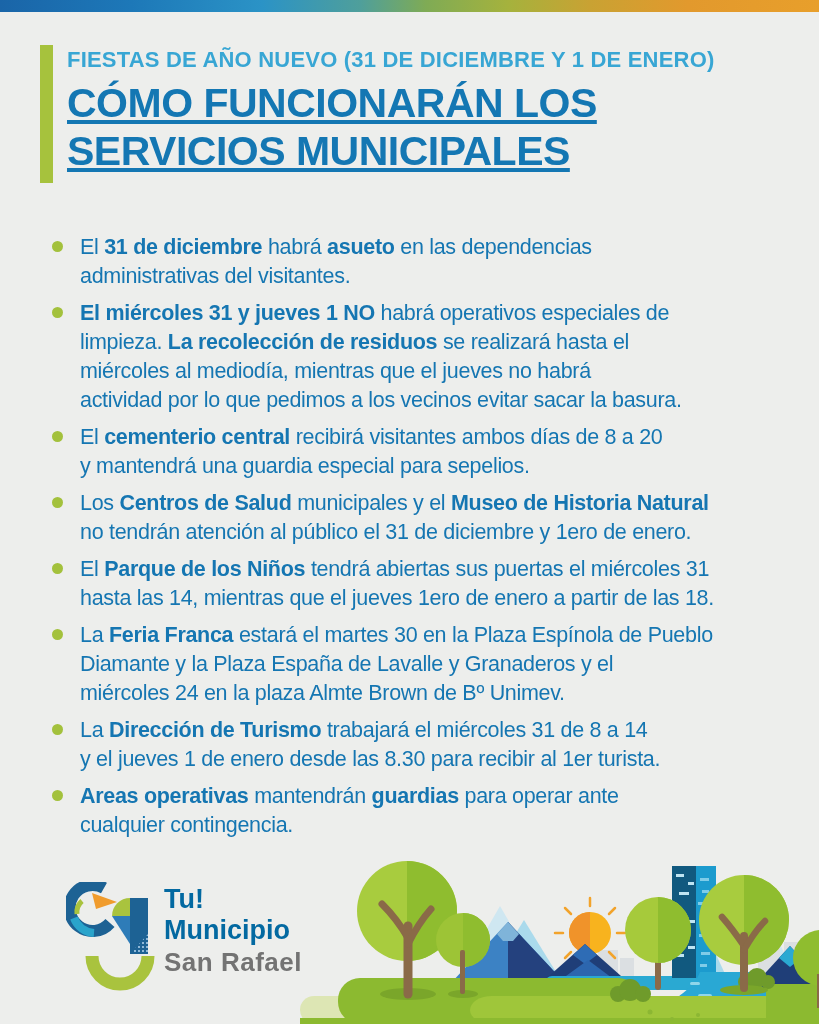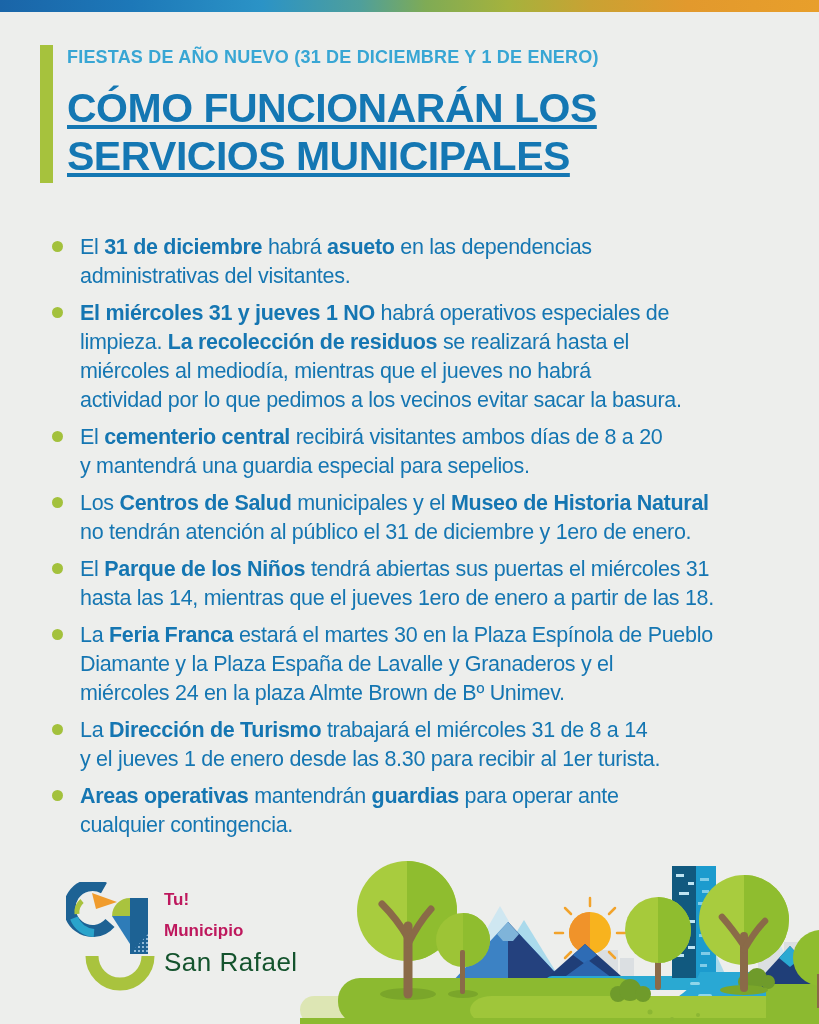--- a/index.html
+++ b/index.html
@@ -8,38 +8,38 @@
     background:#edeeec;
     font-family:"Liberation Sans", sans-serif;
   }
   .top-strip{
     position:absolute;top:0;left:0;width:819px;height:12px;
     background:linear-gradient(90deg,#1a65a8 0%,#1d78b8 16%,#2b93c6 32%,#4f9f9b 44%,#7fab55 52%,#a5b23d 62%,#c9a233 72%,#e2992d 84%,#e89f2b 100%);
   }
   .header{position:absolute;top:45px;left:40px;display:flex;}
   .accent-bar{width:13px;height:138px;background:#a6c23d;margin-right:14px;flex:0 0 auto;}
   .subtitle{
-    color:#38a6d4;font-weight:bold;font-size:18px;letter-spacing:.2px;
-    margin:2px 0 16px 0;white-space:nowrap;
+    color:#38a6d4;font-weight:bold;font-size:22px;letter-spacing:.2px;
+    margin:2px 0 6px 0;white-space:nowrap;
   }
   .title{color:#1477b3;font-weight:bold;font-size:41px;line-height:48px;letter-spacing:-.5px;text-decoration:underline;}
   .title .tline{display:block;white-space:nowrap;}
 
   ul.bullets{position:absolute;top:221px;left:40px;width:748px;margin:12px;padding:0;list-style:none;}
   ul.bullets li{position:relative;padding-left:28px;margin:0 0 8px 0;
     color:#1576b2;font-size:21.5px;line-height:29px;letter-spacing:-.3px;}
   .dot{position:absolute;left:0;top:8px;width:11px;height:11px;border-radius:50%;background:#a3c13c;}
   .line{display:block;white-space:pre;}
   .b{font-weight:bold;}
 
   .logo{position:absolute;left:66px;top:882px;display:flex;}
   .logo-mark{flex:0 0 auto;}
   .logo-text{margin-left:8px;padding-top:2px;}
-  .lg-bold{font-size:17px;font-weight:bold;color:#be185d;line-height:31px;}
-  .lg-light{font-size:26px;font-weight:normal;color:#14532d;line-height:32px;letter-spacing:.5px;}
+  .lg-bold{font-size:27px;font-weight:bold;color:#0369a1;line-height:31px;}
+  .lg-light{font-size:26px;font-weight:bold;color:#737373;line-height:32px;letter-spacing:.5px;}
 
   .illus{position:absolute;left:0;bottom:0;width:819px;height:170px;display:block;}
 </style>
 </head>
 <body>
 
 <div class="top-strip"></div>
 
 <div class="header">
   <div class="accent-bar"></div>

